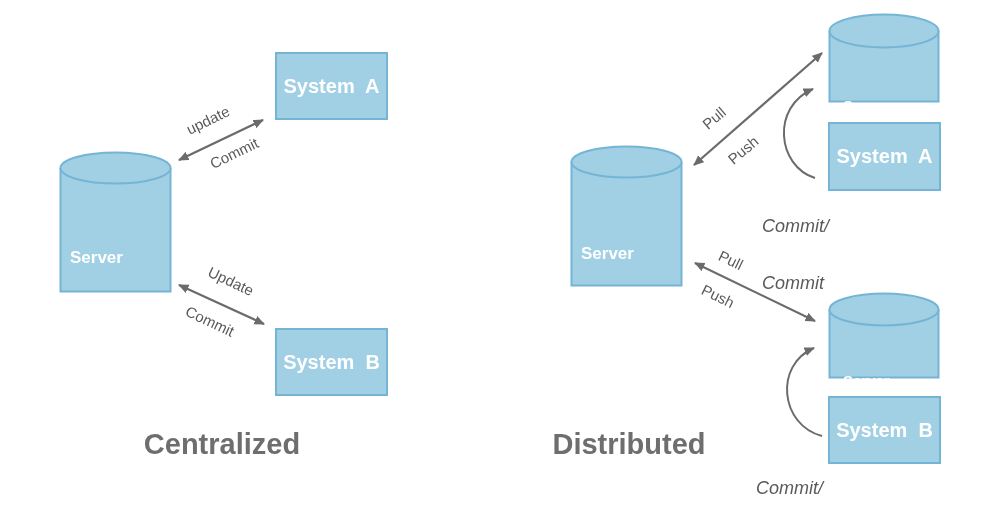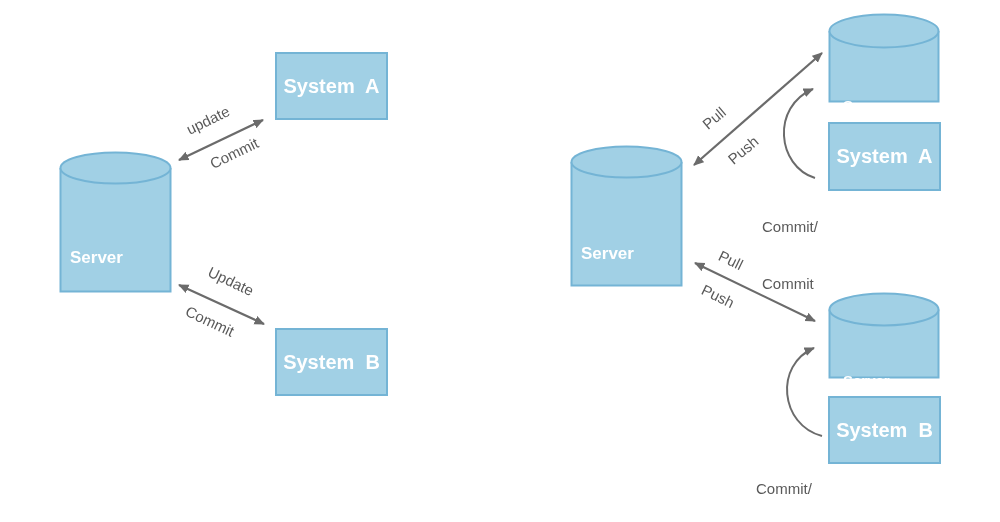--- a/index.html
+++ b/index.html
@@ -36,22 +36,23 @@
     display:flex;align-items:center;justify-content:center;
   }
   .box-label{
     color:var(--shape-text);font-weight:bold;font-size:20px;white-space:pre;
   }
   .edge-label{
     position:absolute;color:var(--edge-label);font-size:15px;
     white-space:pre;transform-origin:center;
   }
   .note-label{
-    position:absolute;color:var(--edge-label);font-size:15px;line-height:19px;
+    position:absolute;color:var(--edge-label);font-size:18px;line-height:19px;
     white-space:pre;
+    font-style:italic;
   }
   .panel-title{
     position:absolute;color:var(--title);font-weight:bold;font-size:29px;
     transform:translateX(-50%);white-space:pre;
   }
 </style>
 </head>
 <body>
 
 <div class="canvas">
@@ -87,20 +88,21 @@
 
   <div class="sysbox" style="left:275px;top:328px;width:113px;height:68px;">
     <span class="box-label">System  B</span>
   </div>
 
   <div class="edge-label" style="left:208px;top:120px;transform:translate(-50%,-50%) rotate(-26deg);">update</div>
   <div class="edge-label" style="left:234px;top:153px;transform:translate(-50%,-50%) rotate(-26deg);">Commit</div>
   <div class="edge-label" style="left:231px;top:281px;transform:translate(-50%,-50%) rotate(25deg);">Update</div>
   <div class="edge-label" style="left:210px;top:321px;transform:translate(-50%,-50%) rotate(25deg);">Commit</div>
 
+  <div class="panel-title" style="left:222px;top:428px;">Centralized</div>
 
   <div class="cylinder" style="left:570px;top:145px;">
     <svg width="113" height="142" viewBox="0 0 113 142">
       <path class="cyl" d="M1.5,17 L1.5,140.5 L111.5,140.5 L111.5,17"></path>
       <ellipse class="cyl" cx="56.5" cy="17" rx="55" ry="15.5"></ellipse>
     </svg>
     <div class="cyl-text big" style="top:61px;">
       <div>Server</div>
       <div>Repository</div>
     </div>
@@ -144,14 +146,15 @@
   <div class="note-label" style="left:762px;top:179px;">
     <div>Commit/</div>
     <div>Commit</div>
   </div>
 
   <div class="note-label" style="left:756px;top:441px;">
     <div>Commit/</div>
     
   </div>
 
+  <div class="panel-title" style="left:629px;top:428px;">Distributed</div>
 
 </div>
 
 </body></html>

